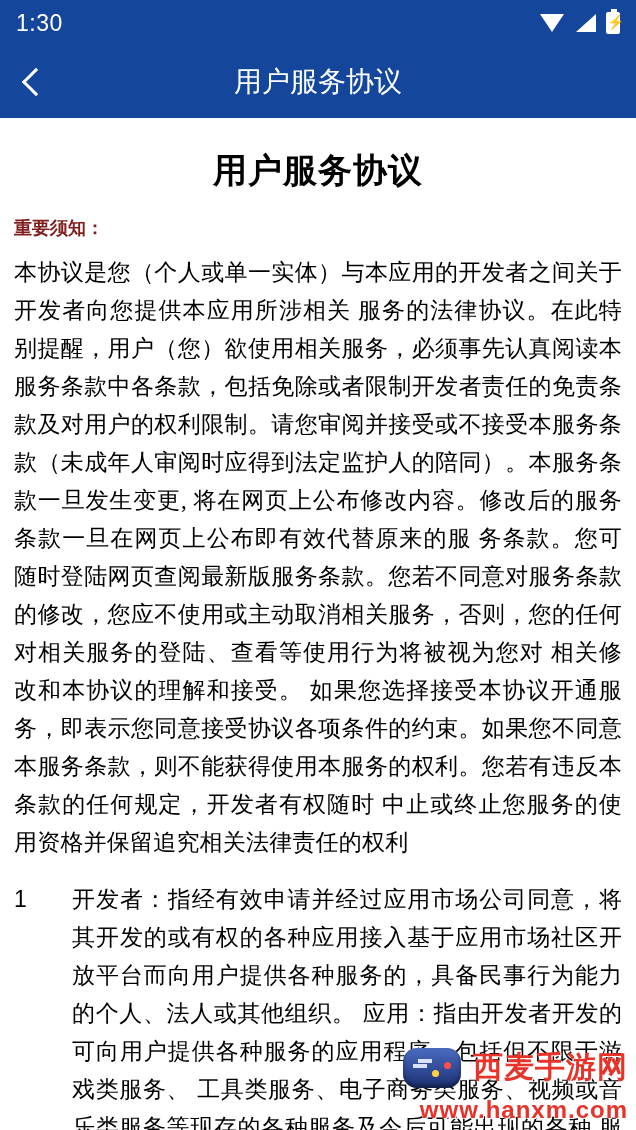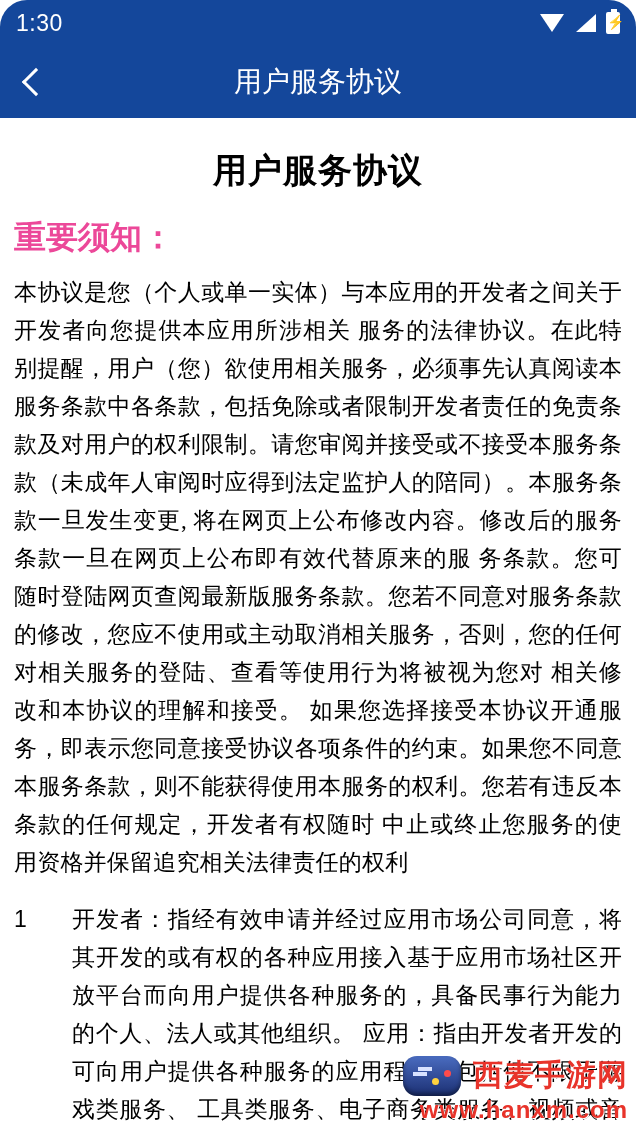--- a/index.html
+++ b/index.html
@@ -9,21 +9,20 @@
     background: #ffffff;
     font-family: "Liberation Sans", sans-serif;
     overflow: hidden;
   }
   .screen {
     position: relative;
     width: 636px;
     height: 1130px;
     background: #ffffff;
     overflow: hidden;
-    border-radius: 27px;
   }
 
   
   .statusbar {
     height: 46px;
     background: #14479b;
     color: #ffffff;
     display: flex;
     align-items: center;
     padding: 0 16px;
@@ -124,23 +123,23 @@
   }
   .doc-title {
     text-align: center;
     font-size: 34px;
     font-weight: bold;
     color: #000000;
     margin: 12px 0 22px 0;
     letter-spacing: 1px;
   }
   .section-heading {
-    font-size: 32px;
-    font-weight: bold;
-    color: #ec4899;
+    font-size: 18px;
+    font-weight: bold;
+    color: #7f1d1d;
     margin: 10px 0 14px 0;
   }
   .para {
     font-size: 23px;
     line-height: 38px;
     color: #000000;
     text-align: justify;
     margin-bottom: 18px;
     letter-spacing: 0.2px;
     font-family: Liberation Serif, serif;
@@ -211,21 +210,21 @@
     font-weight: bold;
     color: #e8332a;
     text-shadow: 1px 1px 0 #ffffff;
     letter-spacing: 1px;
   }
   .wm-url {
     font-size: 24px;
     font-weight: bold;
     color: #e8332a;
     text-shadow: 1px 1px 0 #ffffff;
-    margin-top: 0;
+    margin-top: 8px;
     letter-spacing: 1px;
   }
 </style>
 </head>
 <body>
 
 <div class="screen">
 
   <div class="statusbar">
     <span class="status-time">1:30</span>

